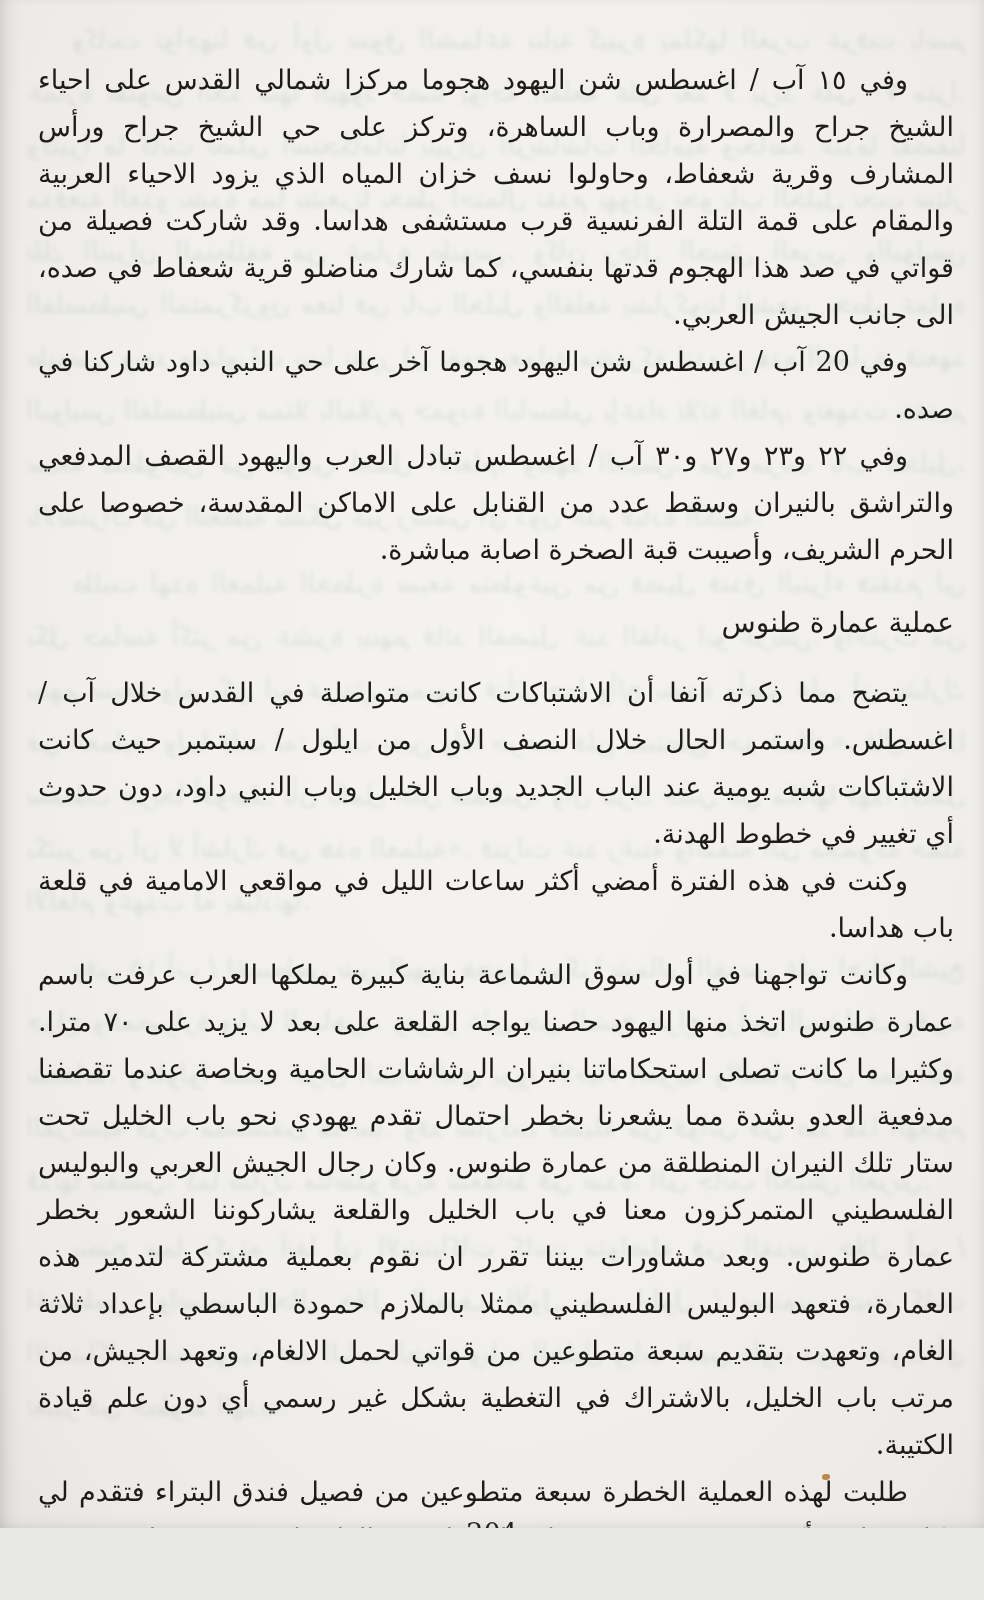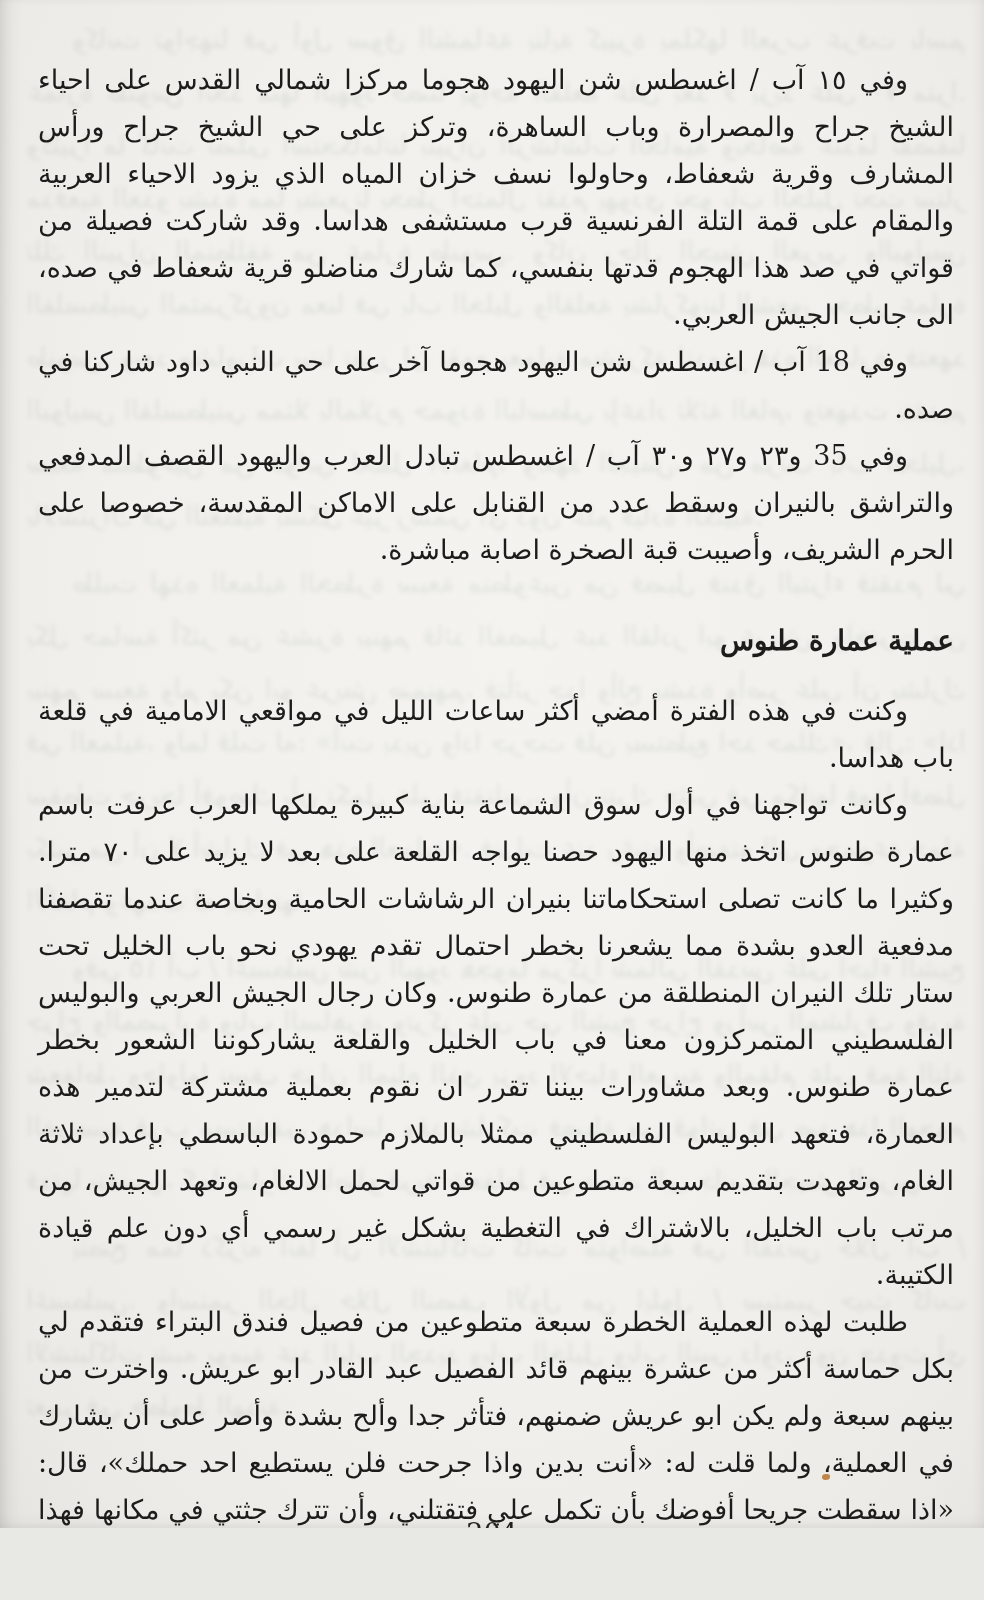--- a/index.html
+++ b/index.html
@@ -48,23 +48,23 @@
     text-align: justify;
     font-size: 27px;
     line-height: 47px;
     letter-spacing: 0;
   }
   .text-block p {
     margin: 0;
     text-indent: 46px;
   }
   .section-heading {
-    margin: 44px 0 23px 0;
+    margin: 26px 0 23px 0;
     font-size: 28px;
-    font-weight: bold;
+    font-weight: normal;
     text-indent: 0;
     text-align: right;
     line-height: 47px;
   }
   .page-number {
     position: absolute;
     top: 1518px;
     left: 0;
     right: 0;
     text-align: center;
@@ -89,25 +89,26 @@
 
   <div class="bleed" aria-hidden="true">
     <p>وكانت تواجهنا في أول سوق الشماعة بناية كبيرة يملكها العرب عرفت باسم عمارة طنوس اتخذ منها اليهود حصنا يواجه القلعة على بعد لا يزيد على ٧٠ مترا. وكثيرا ما كانت تصلى استحكاماتنا بنيران الرشاشات الحامية وبخاصة عندما تقصفنا مدفعية العدو بشدة مما يشعرنا بخطر احتمال تقدم يهودي نحو باب الخليل تحت ستار تلك النيران المنطلقة من عمارة طنوس. وكان رجال الجيش العربي والبوليس الفلسطيني المتمركزون معنا في باب الخليل والقلعة يشاركوننا الشعور بخطر عمارة طنوس. وبعد مشاورات بيننا تقرر ان نقوم بعملية مشتركة لتدمير هذه العمارة، فتعهد البوليس الفلسطيني ممثلا بالملازم حمودة الباسطي بإعداد ثلاثة الغام، وتعهدت بتقديم سبعة متطوعين من قواتي لحمل الالغام، وتعهد الجيش، من مرتب باب الخليل، بالاشتراك في التغطية بشكل غير رسمي أي دون علم قيادة الكتيبة.</p>
     <p>طلبت لهذه العملية الخطرة سبعة متطوعين من فصيل فندق البتراء فتقدم لي بكل حماسة أكثر من عشرة بينهم قائد الفصيل عبد القادر ابو عريش. واخترت من بينهم سبعة ولم يكن ابو عريش ضمنهم، فتأثر جدا وألح بشدة وأصر على أن يشارك في العملية، ولما قلت له: «أنت بدين واذا جرحت فلن يستطيع احد حملك»، قال: «اذا سقطت جريحا أفوضك بأن تكمل علي فتقتلني، وأن تترك جثتي في مكانها فهذا أفضل بكثير من أن لا أشارك في هذه العملية». فنزلت عند رغبته وأضفته الى مجموعة حملة الألغام وعهدت له بقيادتها.</p>
     <p>وفي ١٥ آب / اغسطس شن اليهود هجوما مركزا شمالي القدس على احياء الشيخ جراح والمصرارة وباب الساهرة، وتركز على حي الشيخ جراح ورأس المشارف وقرية شعفاط، وحاولوا نسف خزان المياه الذي يزود الاحياء العربية والمقام على قمة التلة الفرنسية قرب مستشفى هداسا. وقد شاركت فصيلة من قواتي في صد هذا الهجوم قدتها بنفسي، كما شارك مناضلو قرية شعفاط في صده، الى جانب الجيش العربي.</p>
     <p>يتضح مما ذكرته آنفا أن الاشتباكات كانت متواصلة في القدس خلال آب / اغسطس. واستمر الحال خلال النصف الأول من ايلول / سبتمبر حيث كانت الاشتباكات شبه يومية عند الباب الجديد وباب الخليل وباب النبي داود، دون حدوث أي تغيير في خطوط الهدنة.</p>
   </div>
 
   <div class="text-block">
     <p>وفي ١٥ آب / اغسطس شن اليهود هجوما مركزا شمالي القدس على احياء الشيخ جراح والمصرارة وباب الساهرة، وتركز على حي الشيخ جراح ورأس المشارف وقرية شعفاط، وحاولوا نسف خزان المياه الذي يزود الاحياء العربية والمقام على قمة التلة الفرنسية قرب مستشفى هداسا. وقد شاركت فصيلة من قواتي في صد هذا الهجوم قدتها بنفسي، كما شارك مناضلو قرية شعفاط في صده، الى جانب الجيش العربي.</p>
-    <p>وفي 18 آب / اغسطس شن اليهود هجوما آخر على حي النبي داود شاركنا في صده.</p>
-    <p>وفي 35 و٢٣ و٢٧ و٣٠ آب / اغسطس تبادل العرب واليهود القصف المدفعي والتراشق بالنيران وسقط عدد من القنابل على الاماكن المقدسة، خصوصا على الحرم الشريف، وأصيبت قبة الصخرة اصابة مباشرة.</p>
+    <p>وفي 20 آب / اغسطس شن اليهود هجوما آخر على حي النبي داود شاركنا في صده.</p>
+    <p>وفي ٢٢ و٢٣ و٢٧ و٣٠ آب / اغسطس تبادل العرب واليهود القصف المدفعي والتراشق بالنيران وسقط عدد من القنابل على الاماكن المقدسة، خصوصا على الحرم الشريف، وأصيبت قبة الصخرة اصابة مباشرة.</p>
 
     <h2 class="section-heading">عملية عمارة طنوس</h2>
 
+    <p>يتضح مما ذكرته آنفا أن الاشتباكات كانت متواصلة في القدس خلال آب / اغسطس. واستمر الحال خلال النصف الأول من ايلول / سبتمبر حيث كانت الاشتباكات شبه يومية عند الباب الجديد وباب الخليل وباب النبي داود، دون حدوث أي تغيير في خطوط الهدنة.</p>
     <p>وكنت في هذه الفترة أمضي أكثر ساعات الليل في مواقعي الامامية في قلعة باب هداسا.</p>
     <p>وكانت تواجهنا في أول سوق الشماعة بناية كبيرة يملكها العرب عرفت باسم عمارة طنوس اتخذ منها اليهود حصنا يواجه القلعة على بعد لا يزيد على ٧٠ مترا. وكثيرا ما كانت تصلى استحكاماتنا بنيران الرشاشات الحامية وبخاصة عندما تقصفنا مدفعية العدو بشدة مما يشعرنا بخطر احتمال تقدم يهودي نحو باب الخليل تحت ستار تلك النيران المنطلقة من عمارة طنوس. وكان رجال الجيش العربي والبوليس الفلسطيني المتمركزون معنا في باب الخليل والقلعة يشاركوننا الشعور بخطر عمارة طنوس. وبعد مشاورات بيننا تقرر ان نقوم بعملية مشتركة لتدمير هذه العمارة، فتعهد البوليس الفلسطيني ممثلا بالملازم حمودة الباسطي بإعداد ثلاثة الغام، وتعهدت بتقديم سبعة متطوعين من قواتي لحمل الالغام، وتعهد الجيش، من مرتب باب الخليل، بالاشتراك في التغطية بشكل غير رسمي أي دون علم قيادة الكتيبة.</p>
     <p>طلبت لهذه العملية الخطرة سبعة متطوعين من فصيل فندق البتراء فتقدم لي بكل حماسة أكثر من عشرة بينهم قائد الفصيل عبد القادر ابو عريش. واخترت من بينهم سبعة ولم يكن ابو عريش ضمنهم، فتأثر جدا وألح بشدة وأصر على أن يشارك في العملية، ولما قلت له: «أنت بدين واذا جرحت فلن يستطيع احد حملك»، قال: «اذا سقطت جريحا أفوضك بأن تكمل علي فتقتلني، وأن تترك جثتي في مكانها فهذا أفضل بكثير من أن لا أشارك في هذه العملية». فنزلت عند رغبته وأضفته الى مجموعة حملة الألغام وعهدت له بقيادتها.</p>
 
   </div>
 
   <div class="speck"></div>
 
   <div class="page-number">204</div>
 

